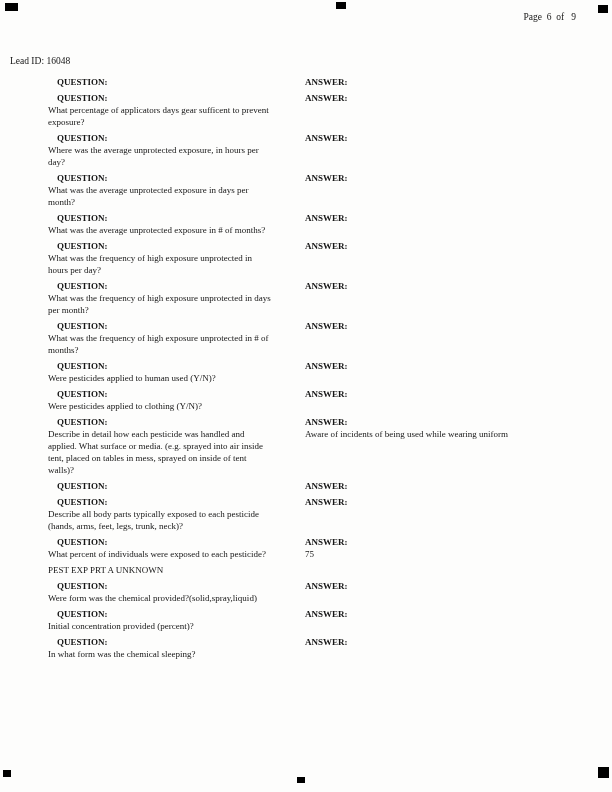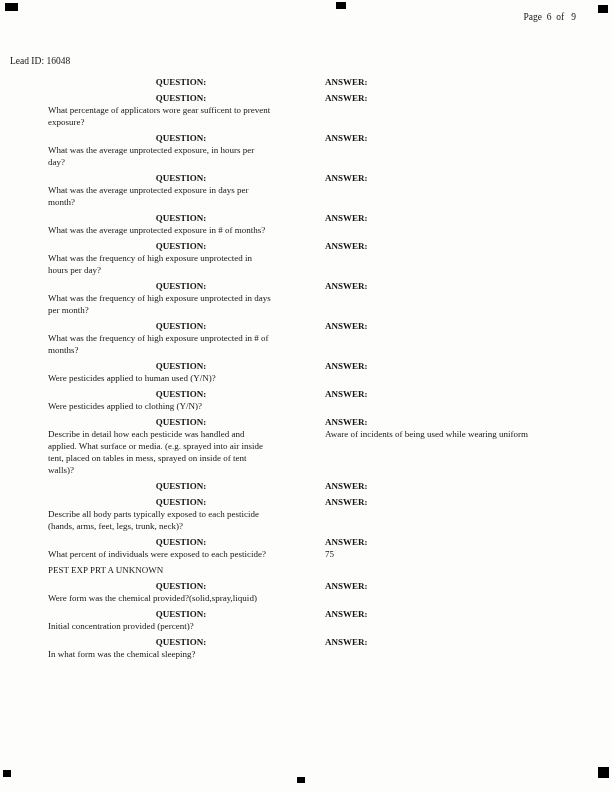--- a/index.html
+++ b/index.html
@@ -32,23 +32,23 @@
   .content {
     position: absolute;
     left: 48px;
     top: 76px;
     width: 516px;
     font-size: 9px;
     line-height: 12px;
   }
   .qa-block { display: flex; margin-bottom: 4px; }
   .q-col { flex: 0 0 257px; width: 257px; }
-  .a-col { flex: 1; min-width: 0; margin-left: 20px; }
+  .a-col { flex: 1; min-width: 0; }
   .q-label, .a-label { font-weight: bold; }
-  .q-label { padding-left: 9px; text-align: center; }
+  .q-label { padding-left: 9px; }
   .q-text { max-width: 224px; }
   .a-text { max-width: 250px; }
   .section-header { font-weight: normal; margin-bottom: 4px; }
   .mark { position: absolute; background: #000; }
   .mark-tl { left: 5px;  top: 3px;   width: 13px; height: 8px; }
   .mark-tc { left: 336px; top: 2px;  width: 10px; height: 7px; }
   .mark-tr { left: 598px; top: 5px;  width: 10px; height: 8px; }
   .mark-bl { left: 3px;  top: 770px; width: 8px;  height: 7px; }
   .mark-bc { left: 297px; top: 777px; width: 8px; height: 6px; }
   .mark-br { left: 598px; top: 767px; width: 11px; height: 11px; }
@@ -74,32 +74,32 @@
     </div>
     <div class="a-col">
       <div class="a-label">ANSWER:</div>
       <div class="a-text"></div>
     </div>
   </div>
 
   <div class="qa-block">
     <div class="q-col">
       <div class="q-label">QUESTION:</div>
-      <div class="q-text">What percentage of applicators wore gear sufficent to prevent exposure?</div>
-    </div>
-    <div class="a-col">
-      <div class="a-label">ANSWER:</div>
-      <div class="a-text"></div>
-    </div>
-  </div>
-
-  <div class="qa-block">
-    <div class="q-col">
-      <div class="q-label">QUESTION:</div>
-      <div class="q-text">What was the average unprotected exposure, in hours per day?</div>
+      <div class="q-text">What percentage of applicators days gear sufficent to prevent exposure?</div>
+    </div>
+    <div class="a-col">
+      <div class="a-label">ANSWER:</div>
+      <div class="a-text"></div>
+    </div>
+  </div>
+
+  <div class="qa-block">
+    <div class="q-col">
+      <div class="q-label">QUESTION:</div>
+      <div class="q-text">Where was the average unprotected exposure, in hours per day?</div>
     </div>
     <div class="a-col">
       <div class="a-label">ANSWER:</div>
       <div class="a-text"></div>
     </div>
   </div>
 
   <div class="qa-block">
     <div class="q-col">
       <div class="q-label">QUESTION:</div>

